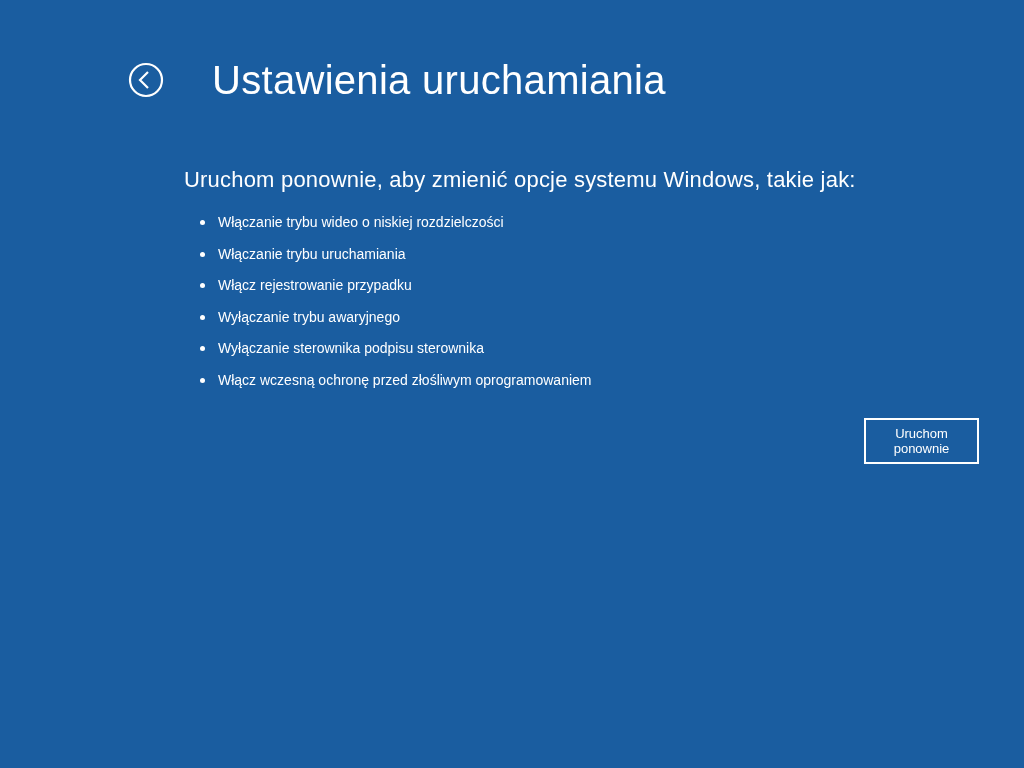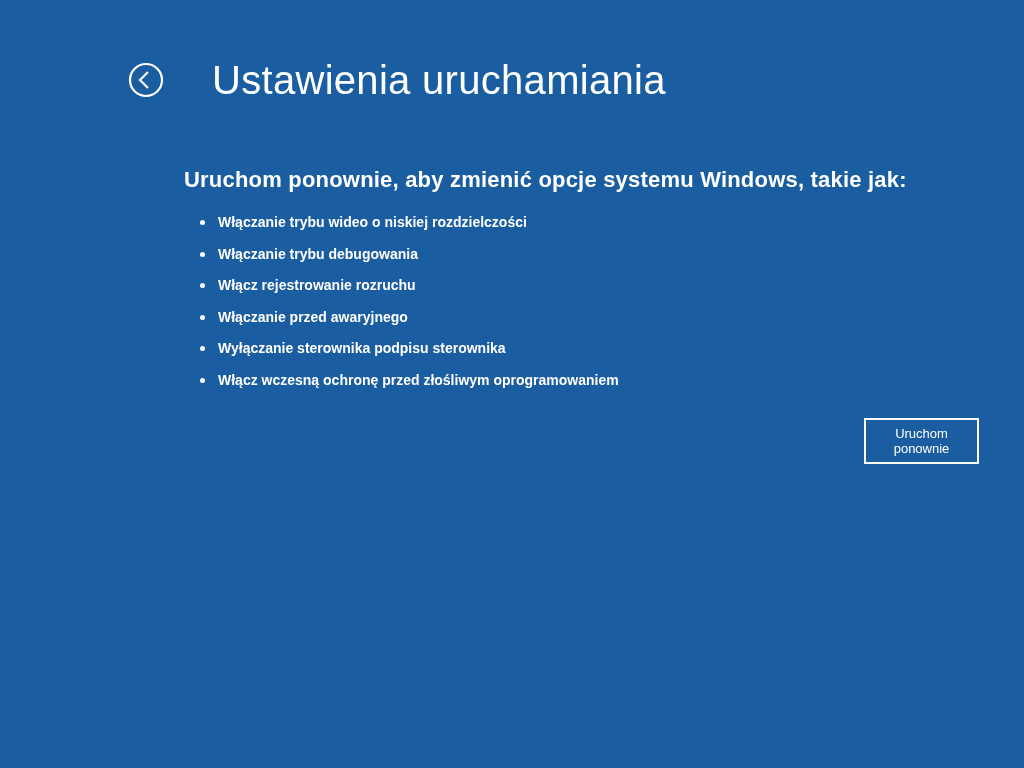--- a/index.html
+++ b/index.html
@@ -40,35 +40,35 @@
       font-weight: 300;
       margin-left: 84px;
       letter-spacing: 0.3px;
     }
     .content {
       padding-left: 184px;
       padding-top: 64px;
     }
     .subtitle {
       font-size: 22px;
-      font-weight: 700;
+      font-weight: 400;
       margin-bottom: 20px;
       letter-spacing: 0.2px;
     }
     .options-list {
       list-style: none;
       padding-left: 16px;
     }
     .options-list li {
       font-size: 14px;
       line-height: 1.4;
       margin-bottom: 12px;
       position: relative;
       padding-left: 18px;
-      font-weight: 700;
+      font-weight: 400;
     }
     .options-list li::before {
       content: "";
       position: absolute;
       left: 0;
       top: 7px;
       width: 5px;
       height: 5px;
       border-radius: 50%;
       background-color: #ffffff;
@@ -100,21 +100,21 @@
       </svg>
     </span>
   </div>
   <h1 class="title">Ustawienia uruchamiania</h1>
 </div>
 
 <div class="content">
   <div class="subtitle">Uruchom ponownie, aby zmienić opcje systemu Windows, takie jak:</div>
   <ul class="options-list">
     <li>Włączanie trybu wideo o niskiej rozdzielczości</li>
-    <li>Włączanie trybu debugowania</li>
-    <li>Włącz rejestrowanie rozruchu</li>
-    <li>Włączanie przed awaryjnego</li>
+    <li>Włączanie trybu uruchamiania</li>
+    <li>Włącz rejestrowanie przypadku</li>
+    <li>Wyłączanie trybu awaryjnego</li>
     <li>Wyłączanie sterownika podpisu sterownika</li>
     <li>Włącz wczesną ochronę przed złośliwym oprogramowaniem</li>
   </ul>
 </div>
 
 <button class="restart-button">Uruchom ponownie</button>
 
 </body></html>

